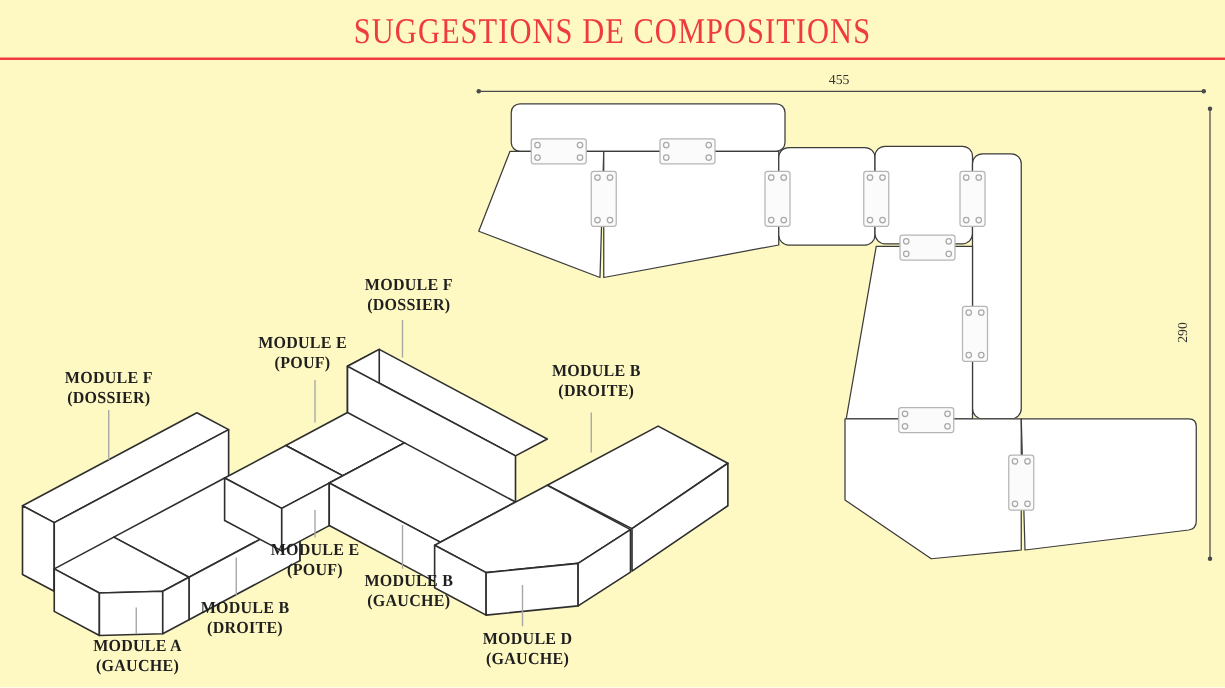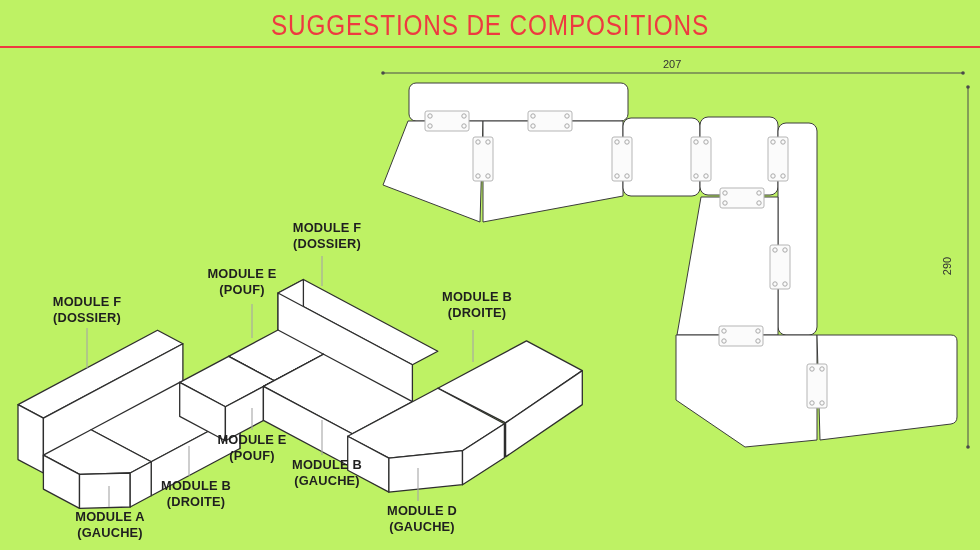--- a/index.html
+++ b/index.html
@@ -1,17 +1,17 @@
 <!DOCTYPE html>
 <html><head>
 <meta charset="utf-8">
 <style>
   html,body{margin:0;padding:0;background:#fff;width:980px;height:550px;overflow:hidden;
             font-family:"Liberation Sans",sans-serif;}
-  #stage{position:relative;width:980px;height:550px;background:#bef264;}
+  #stage{position:relative;width:980px;height:550px;background:#fef9c3;font-family:Liberation Serif, serif;}
   
   #title{position:absolute;left:0;top:9px;width:980px;text-align:center;
          color:#ee3a40;font-size:29px;font-weight:500;letter-spacing:1px;
          transform:scaleX(.84);transform-origin:center;white-space:nowrap;}
   #title-rule{position:absolute;left:0;top:46px;width:980px;height:2px;background:#ee3a40;}
   
   #draw{position:absolute;left:0;top:0;}
   .iso{fill:#fff;stroke:#2e2e2e;stroke-width:1.3;stroke-linejoin:round;stroke-linecap:round;}
   .plan{fill:#fff;stroke:#3c3c3c;stroke-width:1;stroke-linejoin:round;}
   .leader{stroke:#a6a6a6;stroke-width:1.1;}
@@ -189,16 +189,16 @@
   </div>
   <div class="iso-label" style="left:327px;top:457px">
     <div>MODULE B</div>
     <div>(GAUCHE)</div>
   </div>
   <div class="iso-label" style="left:422px;top:503px">
     <div>MODULE D</div>
     <div>(GAUCHE)</div>
   </div>
 
-  <div class="dim-label" id="dim-h" style="left:663px;top:58px">207</div>
+  <div class="dim-label" id="dim-h" style="left:663px;top:58px">455</div>
   <div class="dim-label" id="dim-v" style="left:938px;top:260px">290</div>
 
 </div>
 
 </body></html>

